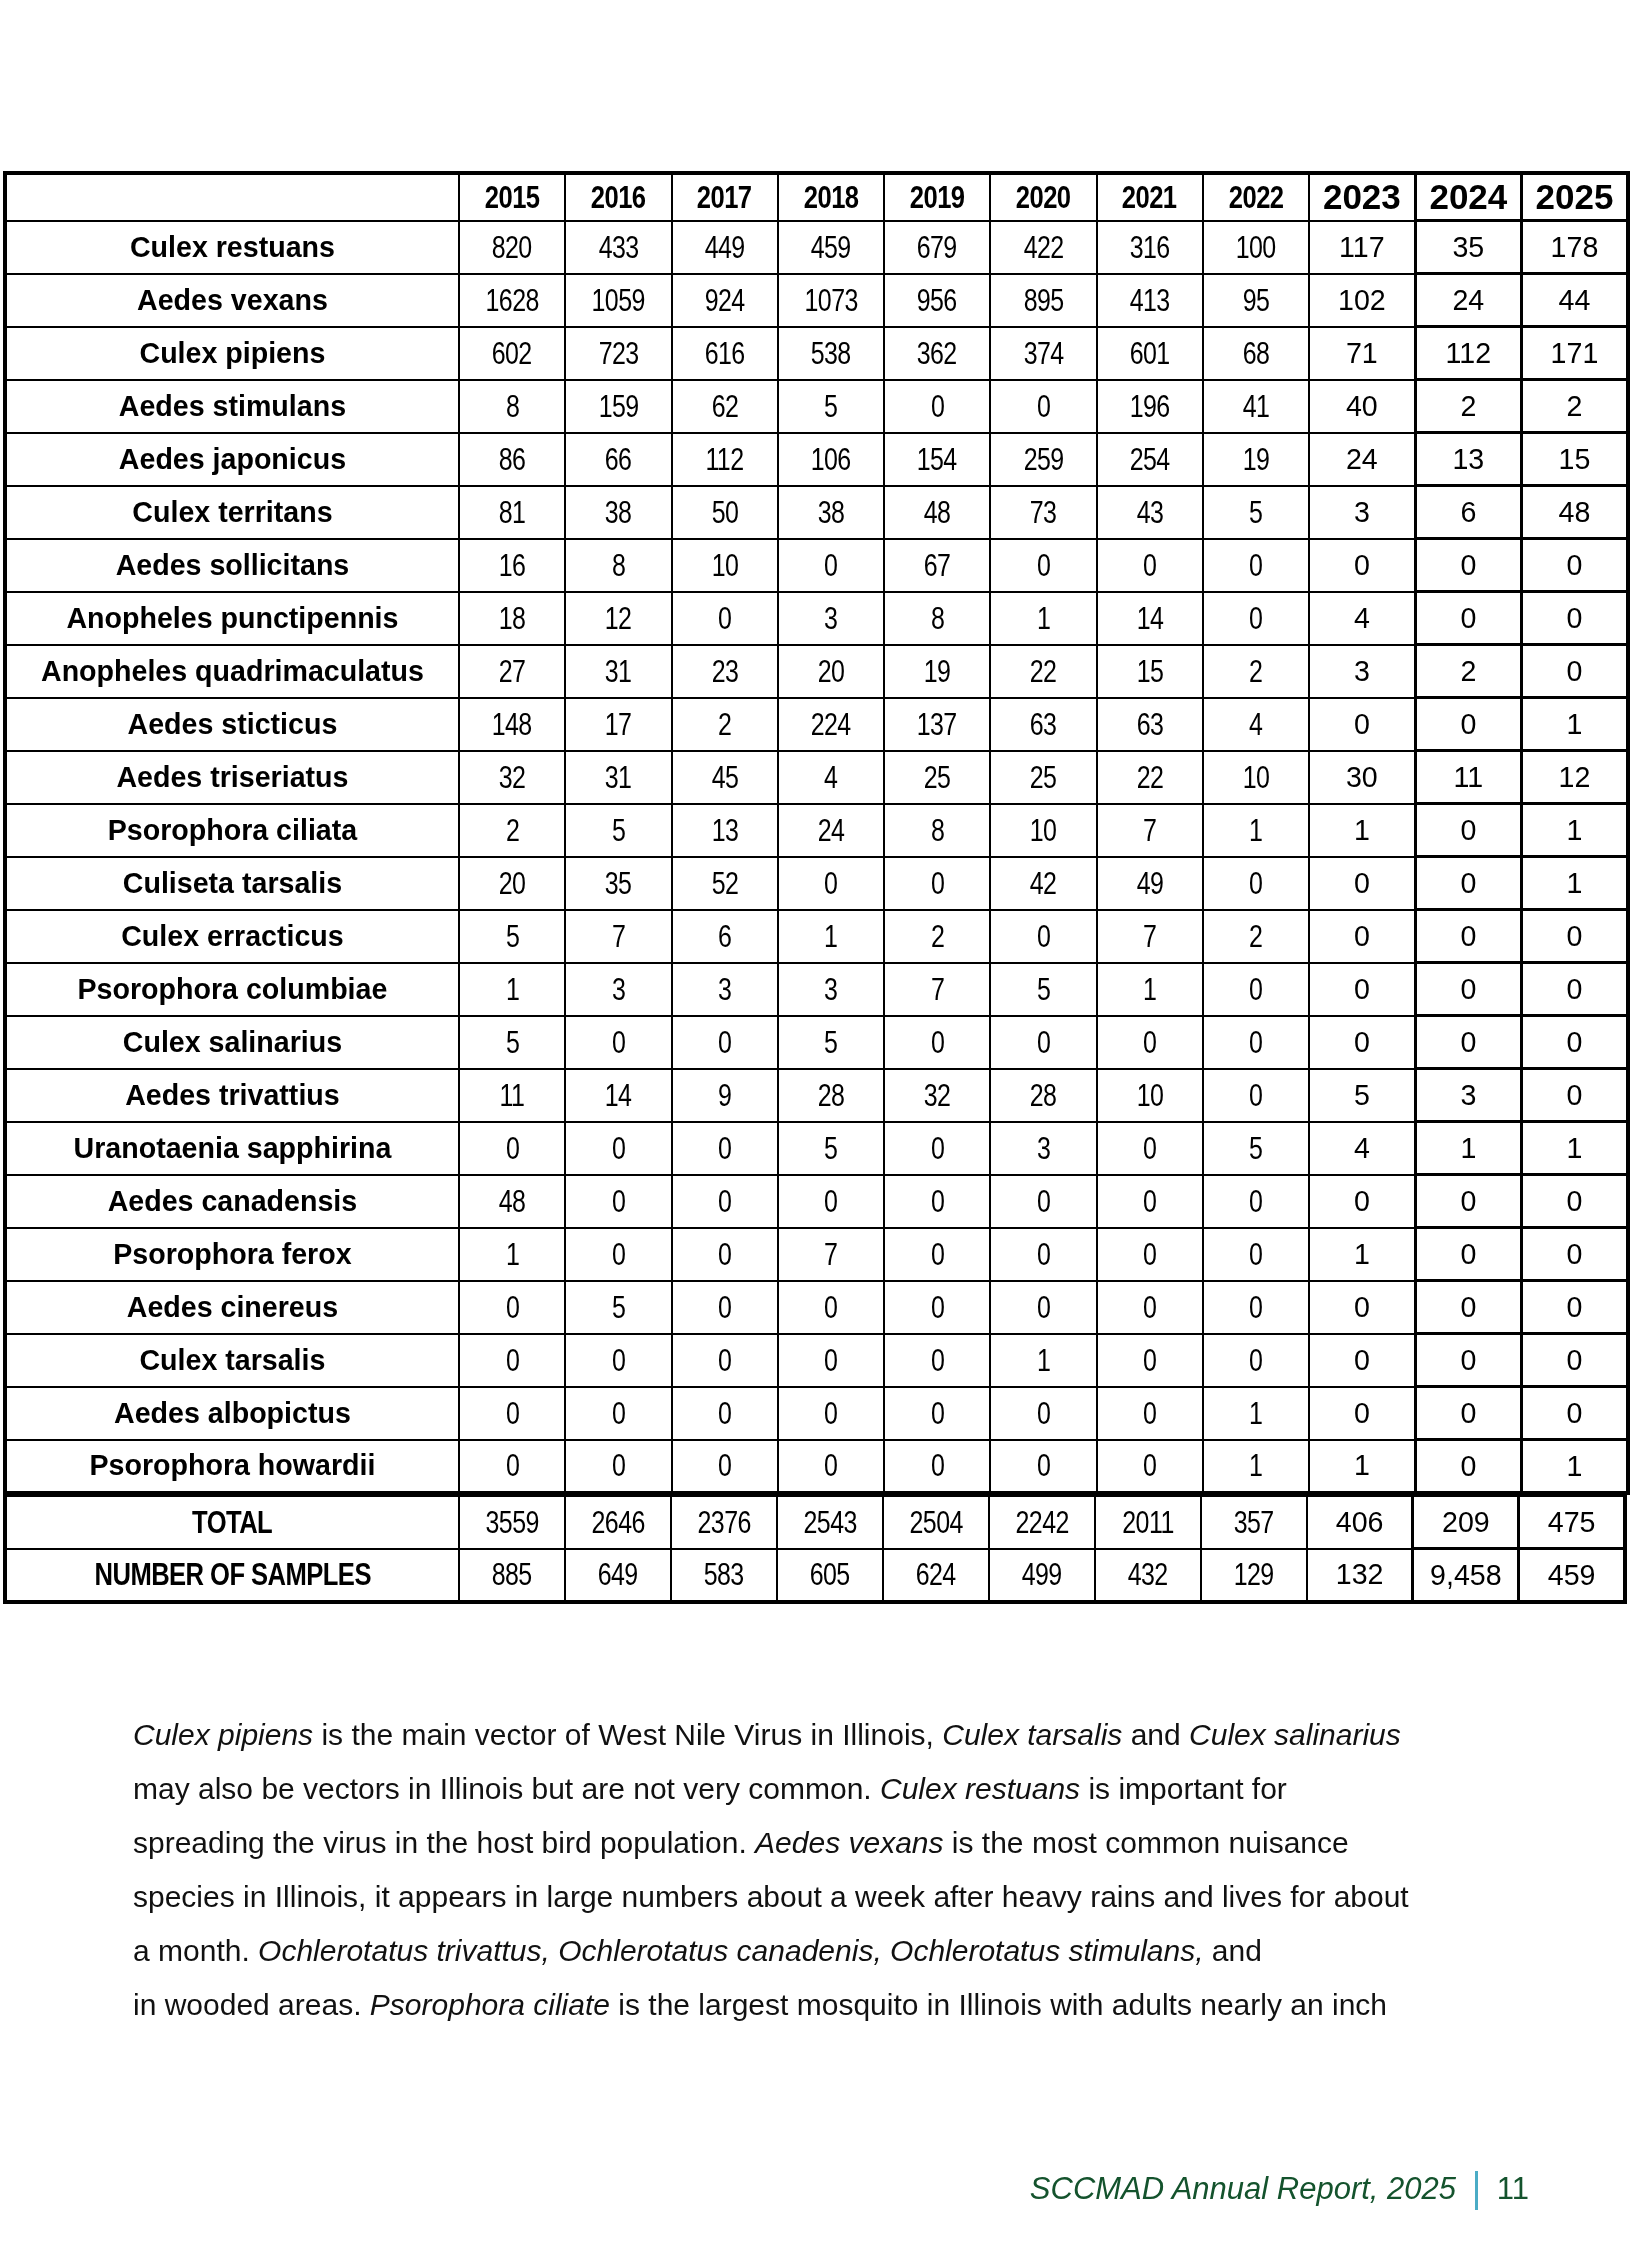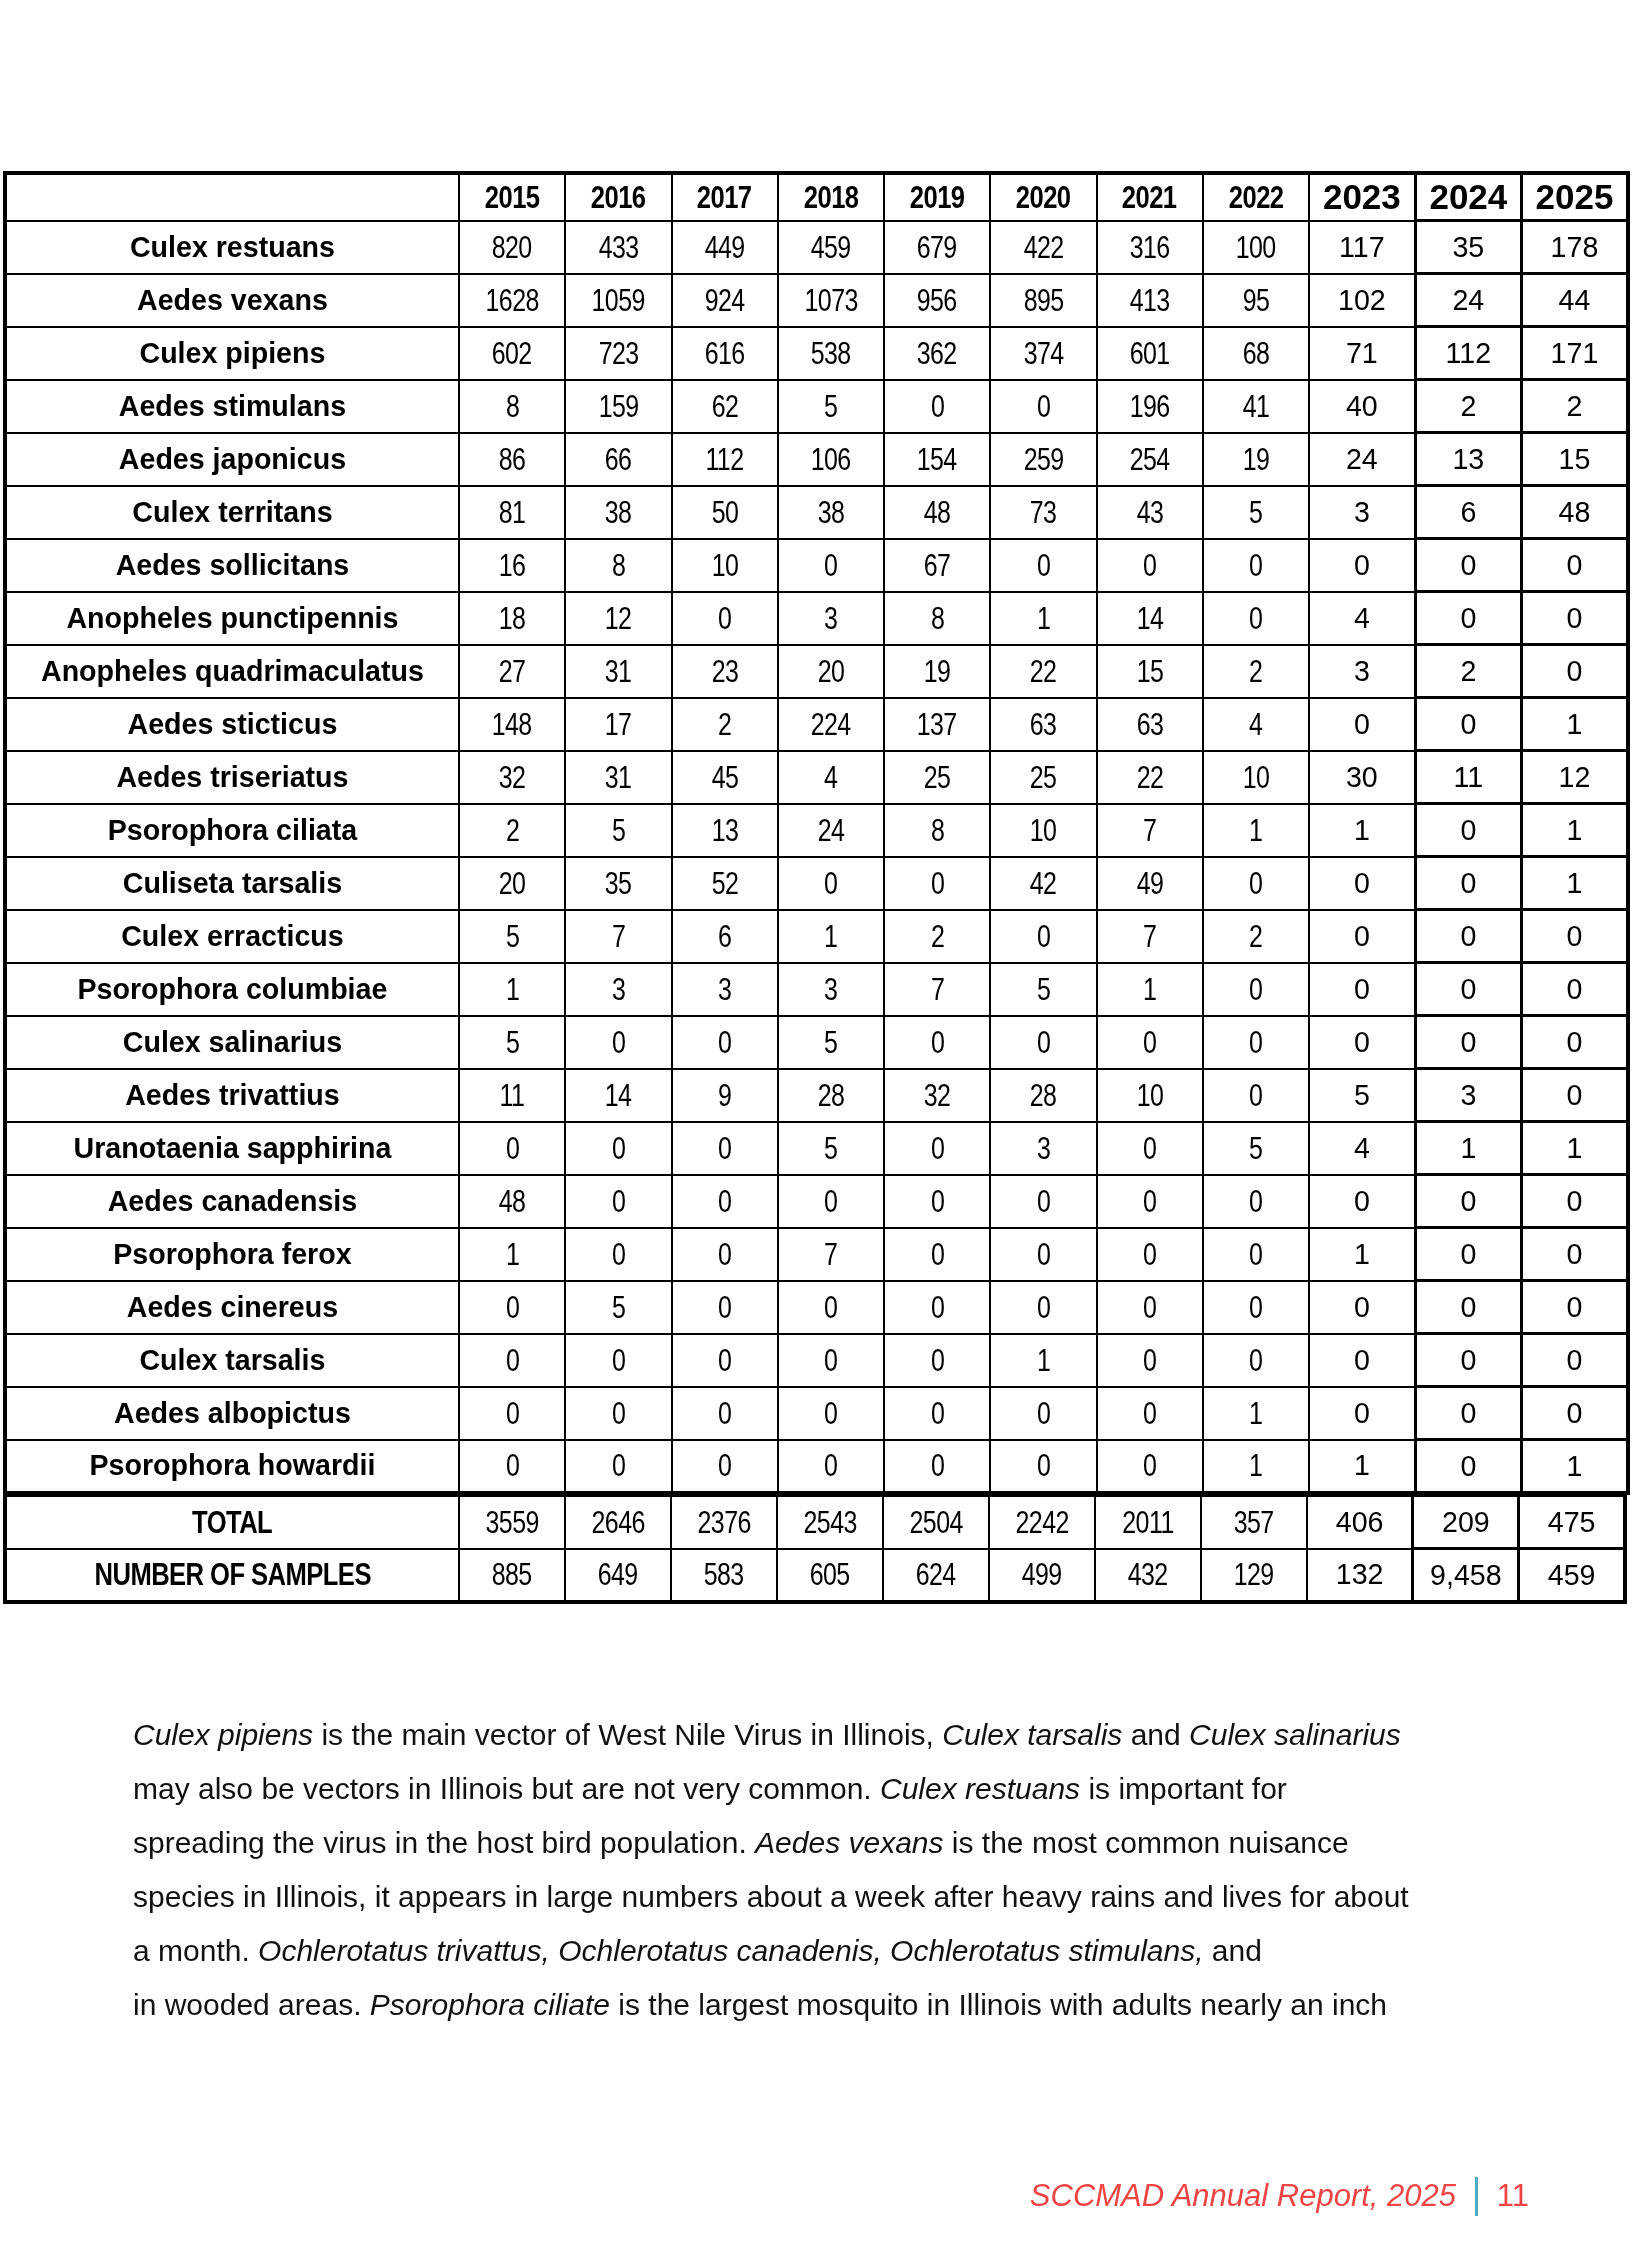--- a/index.html
+++ b/index.html
@@ -32,21 +32,21 @@
   
   .paragraph{
     position:absolute;left:133px;top:1708px;width:1400px;
     font-size:30px;color:#111;
   }
   .paragraph .line{height:54px;line-height:54px;white-space:nowrap;}
   .paragraph .it{font-style:italic;}
   
   .footer{
     position:absolute;top:2171px;right:104px;height:50px;
-    display:flex;align-items:center;font-size:31px;color:#ef4444;
+    display:flex;font-size:31px;color:#14532d;
   }
   .footer .report{font-style:italic;}
   .footer .divider{display:inline-block;width:3.6px;height:39px;margin:0 18.6px;}
   .footer .pagenum{font-style:normal;}
 </style>
 </head>
 <body>
 
 <table class="main-table">
   <colgroup>

